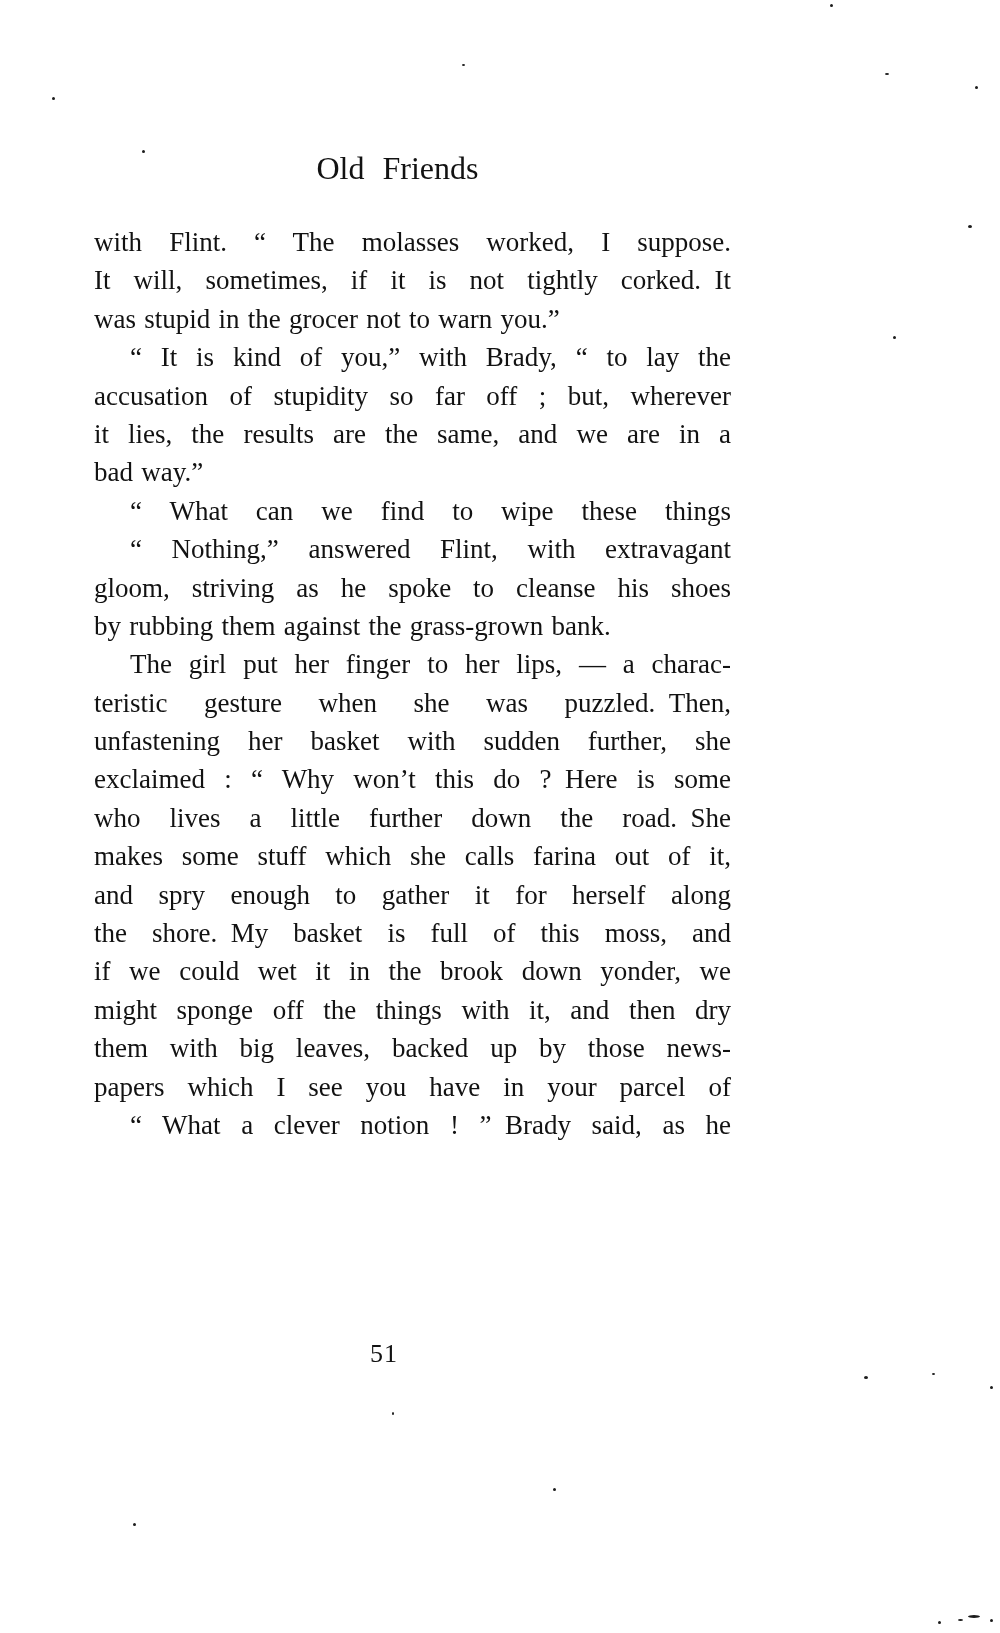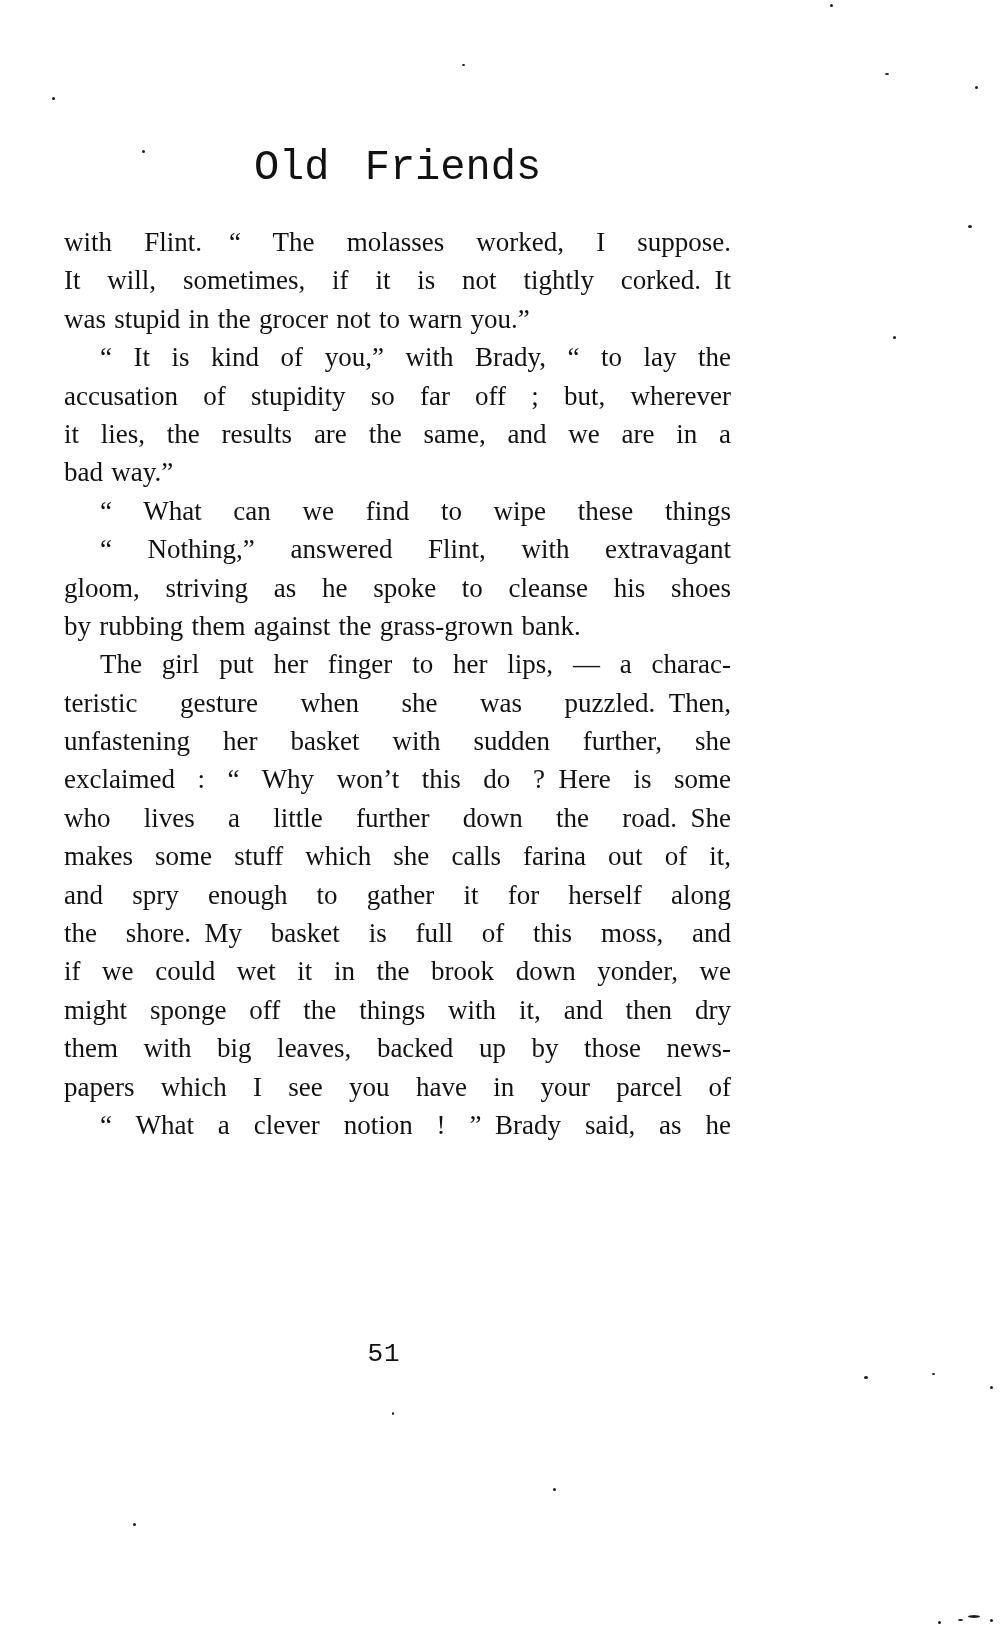--- a/index.html
+++ b/index.html
@@ -18,56 +18,55 @@
   .scan-page {
     position: absolute;
     inset: 0;
   }
   .page-title {
     position: absolute;
     top: 143px;
     left: 64px;
     width: 667px;
     text-align: center;
-    font-size: 42px;
+    font-size: 32px;
     line-height: 50px;
     word-spacing: 10px;
     white-space: nowrap;
-    font-family: Liberation Mono, monospace;
   }
   .text-block {
     position: absolute;
     top: 223px;
     left: 64px;
     width: 667px;
     font-size: 27px;
   }
   .line {
     height: 38.4px;
     line-height: 38.4px;
     text-align: left;
     word-spacing: 1.5px;
+    margin-left: 30px;
   }
   .line.just {
     text-align: justify;
     text-align-last: justify;
     text-justify: inter-word;
   }
   .line.indent {
     padding-left: 36px;
   }
   .page-number {
     position: absolute;
     top: 1339px;
     left: 64px;
     width: 640px;
     text-align: center;
     font-size: 26px;
     letter-spacing: 1px;
-    font-family: Liberation Mono, monospace;
   }
   .speck {
     position: absolute;
     background: #1c1c1c;
     border-radius: 50%;
   }
 </style>
 </head>
 <body style="background: rgb(255, 255, 255); color: rgb(18, 18, 18);">
 

